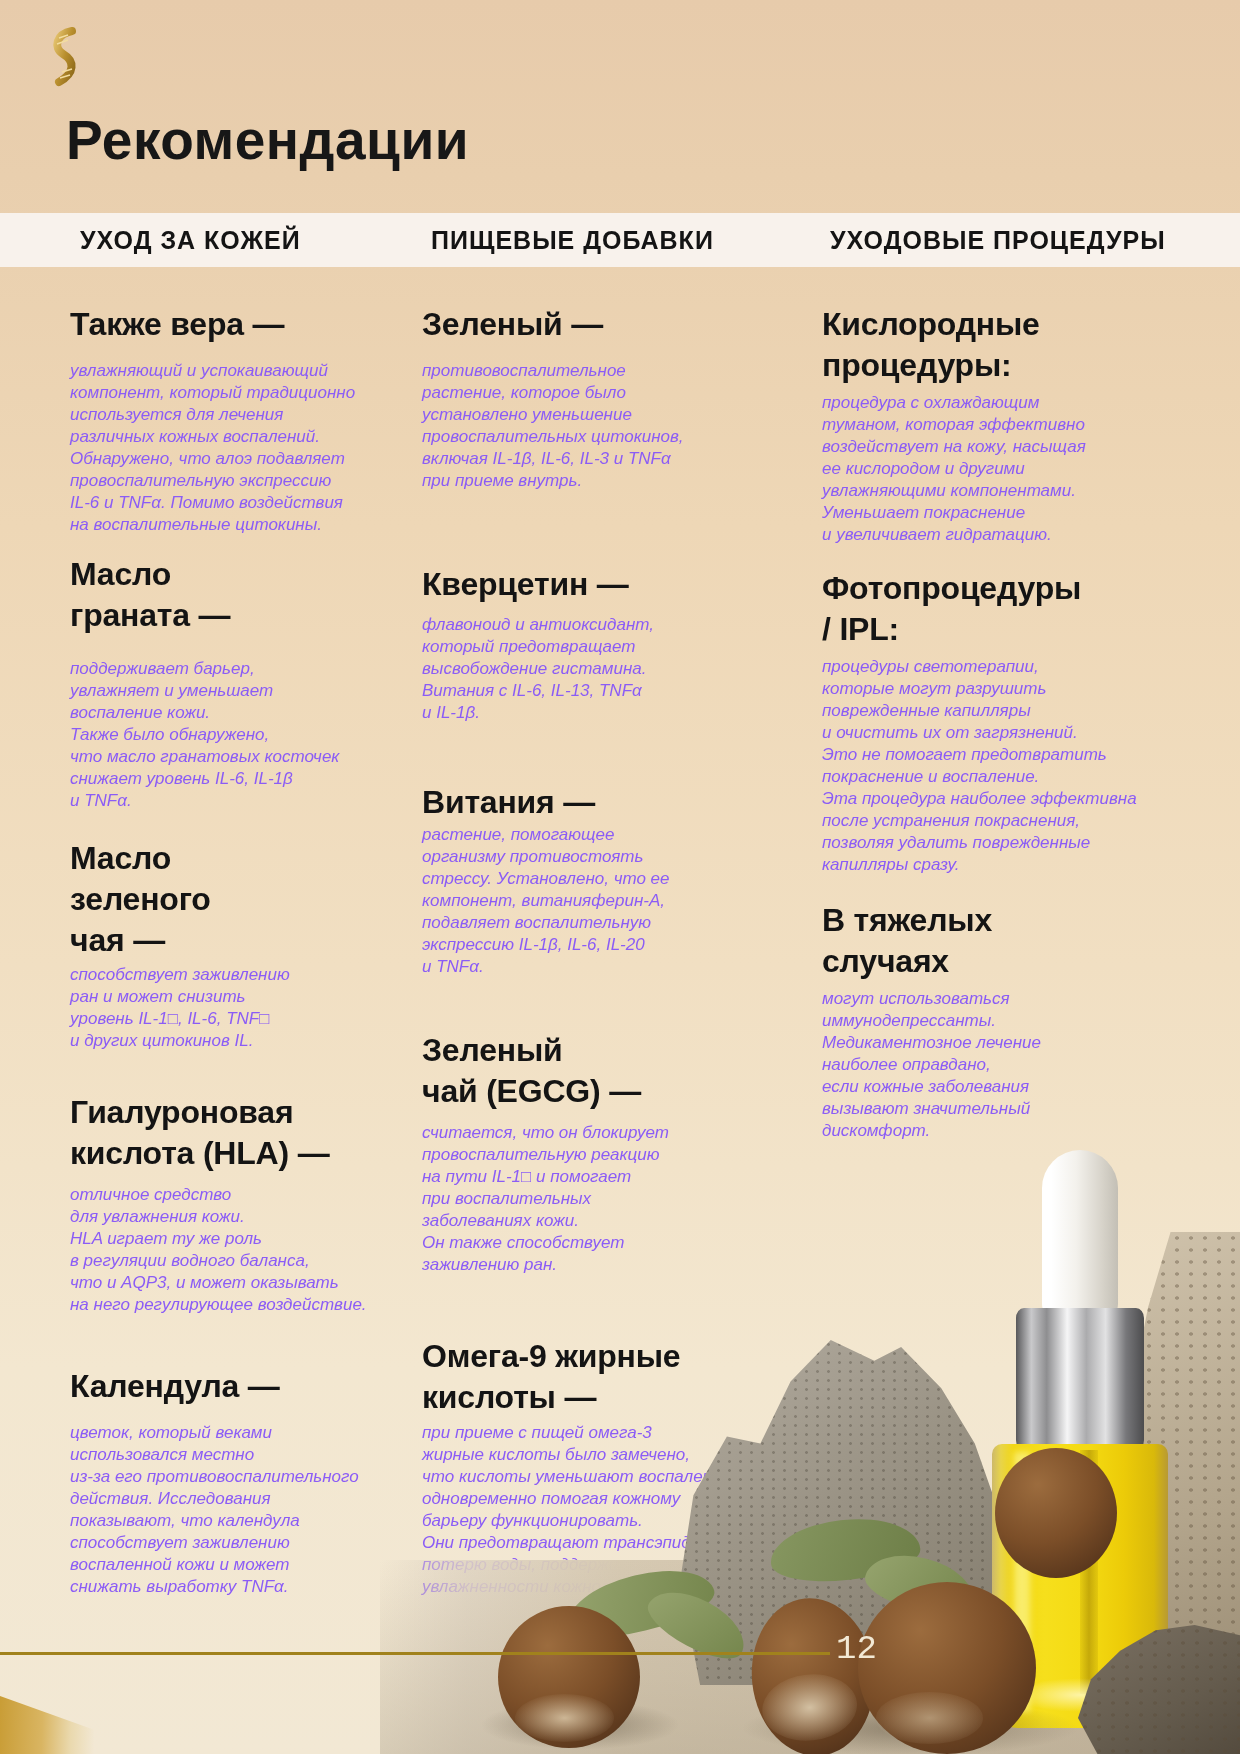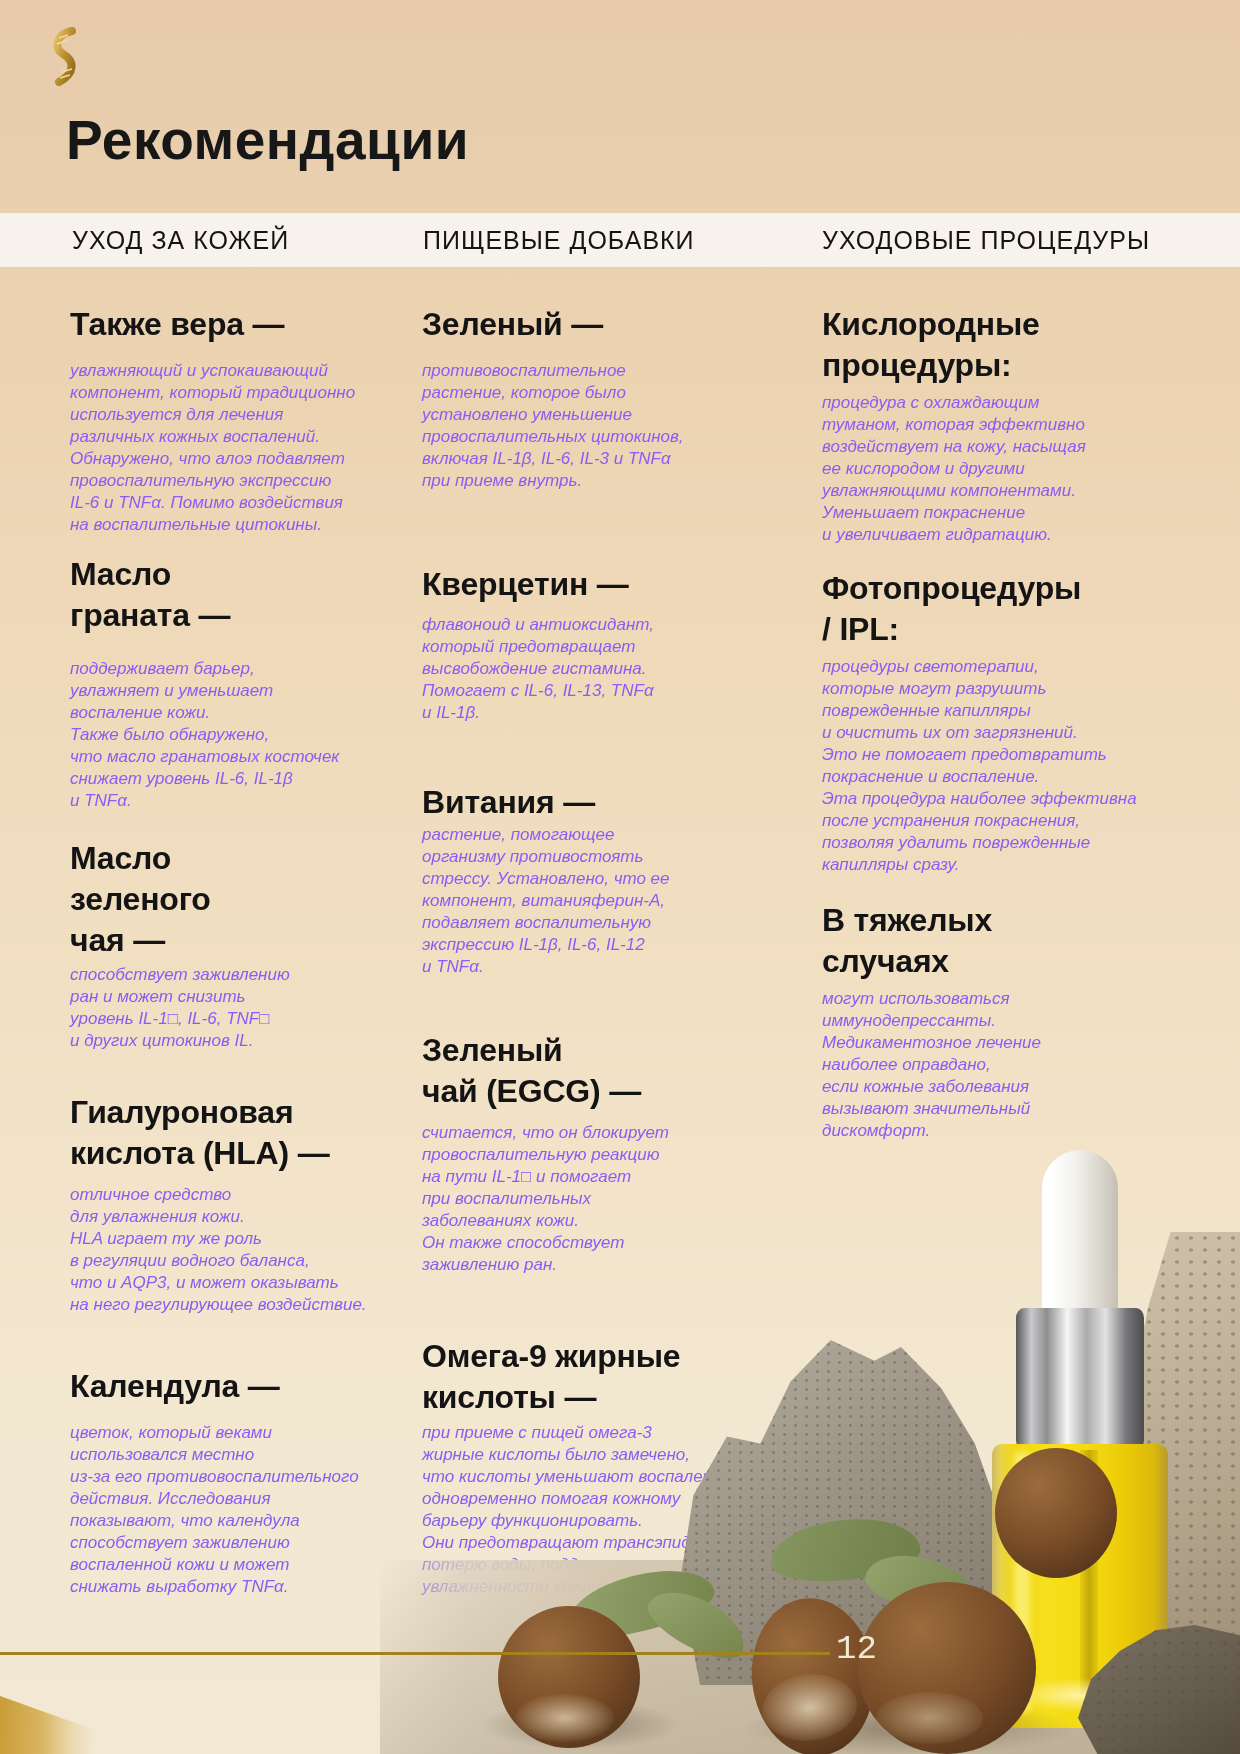--- a/index.html
+++ b/index.html
@@ -4,21 +4,21 @@
 <style>
   html,body{margin:0;padding:0;}
   body{
     width:1240px;height:1754px;position:relative;overflow:hidden;
     font-family:"Liberation Sans", sans-serif;
     background:linear-gradient(180deg,#e7cbab 0%,#e9cfae 10%,#eed7b6 30%,#f1dfc2 55%,#f3e7d0 78%,#f2e8d4 100%);
   }
   .abs{position:absolute;}
   .title{position:absolute;left:66px;top:98px;font-size:55px;font-weight:800;color:#171717;letter-spacing:.5px;margin-top:10px;}
   .headband{position:absolute;left:0;top:213px;width:1240px;height:54px;background:#f8f2ec;}
-  .colheader{position:absolute;top:226px;font-size:25px;font-weight:400;color:#141414;letter-spacing:1px;white-space:pre;}
+  .colheader{position:absolute;top:226px;font-size:25px;font-weight:700;color:#141414;letter-spacing:1px;white-space:pre;margin-left:8px;}
   .h{position:absolute;font-weight:800;font-size:32px;line-height:41px;color:#141414;white-space:pre;letter-spacing:-.2px;}
   .b{position:absolute;font-size:17px;line-height:22px;color:#8b5cf6;white-space:pre;font-style:italic;}
   
   .floor{position:absolute;left:380px;top:1560px;width:860px;height:194px;
     background:linear-gradient(180deg,rgba(190,178,156,0) 0%,rgba(170,157,133,.38) 100%),
                linear-gradient(90deg,rgba(223,212,194,0) 0%,rgba(223,212,194,.85) 10%,#d6c9b2 28%,#c8b9a1 100%);}
   .rock{position:absolute;}
   .speck{position:absolute;inset:0;background-image:radial-gradient(rgba(40,35,25,.26) 1.2px,rgba(0,0,0,0) 1.9px);background-size:11px 9px;}
   .speck2{position:absolute;inset:0;background-image:radial-gradient(rgba(90,75,55,.38) 1.6px,rgba(0,0,0,0) 2.4px);background-size:14px 12px;}
   .leaf{position:absolute;background:linear-gradient(115deg,#96a46e,#74854c);border-radius:50% 50% 50% 50% / 62% 62% 40% 40%;}
@@ -111,29 +111,29 @@
   <div class="b" style="left:422px;top:360px">противовоспалительное
 растение, которое было
 установлено уменьшение
 провоспалительных цитокинов,
 включая IL-1β, IL-6, IL-3 и TNFα
 при приеме внутрь.</div>
   <div class="h" style="left:422px;top:564px">Кверцетин —</div>
   <div class="b" style="left:422px;top:614px">флавоноид и антиоксидант,
 который предотвращает
 высвобождение гистамина.
-Помогает с IL-6, IL-13, TNFα
+Витания с IL-6, IL-13, TNFα
 и IL-1β.</div>
   <div class="h" style="left:422px;top:782px">Витания —</div>
   <div class="b" style="left:422px;top:824px">растение, помогающее
 организму противостоять
 стрессу. Установлено, что ее
 компонент, витанияферин-А,
 подавляет воспалительную
-экспрессию IL-1β, IL-6, IL-12
+экспрессию IL-1β, IL-6, IL-20
 и TNFα.</div>
   <div class="h" style="left:422px;top:1030px">Зеленый
 чай (EGCG) —</div>
   <div class="b" style="left:422px;top:1122px">считается, что он блокирует
 провоспалительную реакцию
 на пути IL-1□ и помогает
 при воспалительных
 заболеваниях кожи.
 Он также способствует
 заживлению ран.</div>

